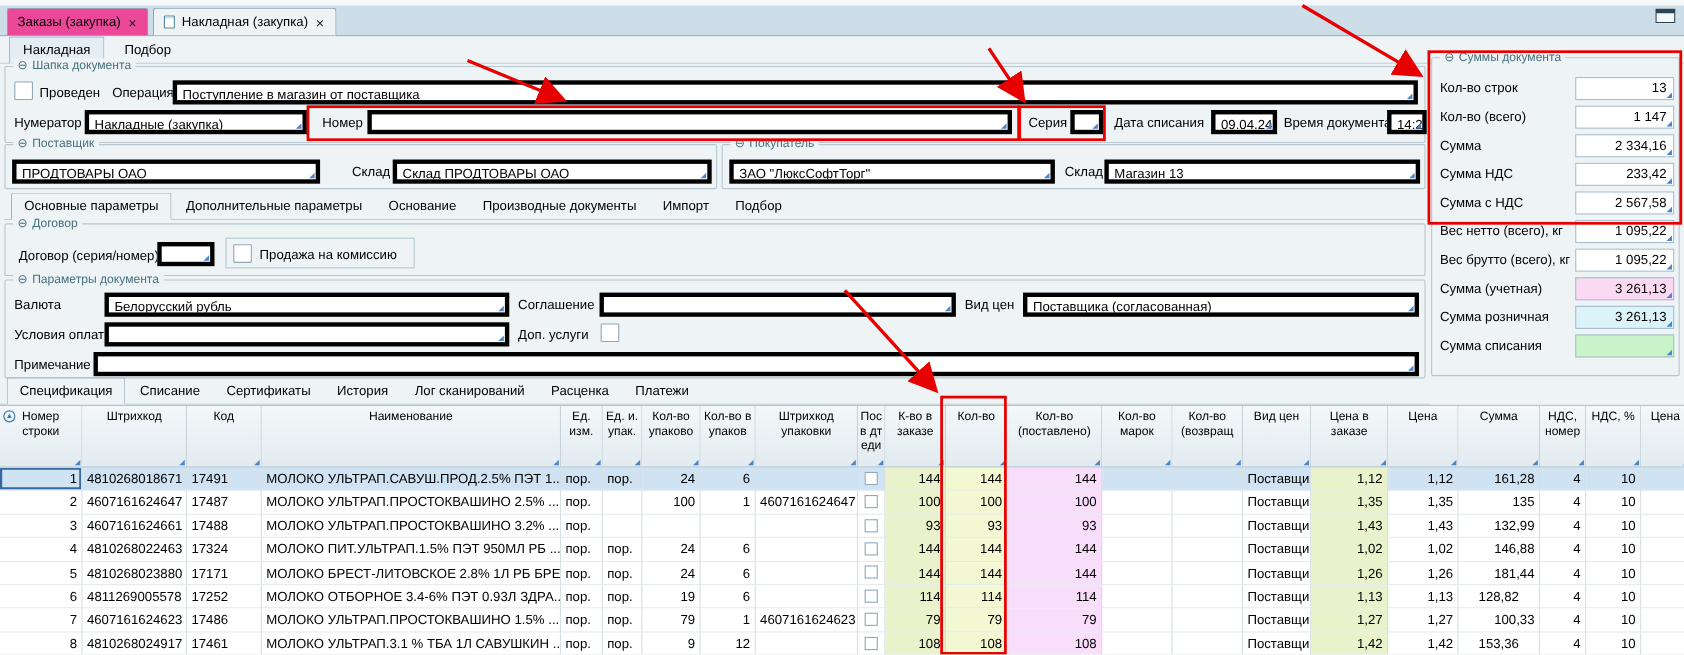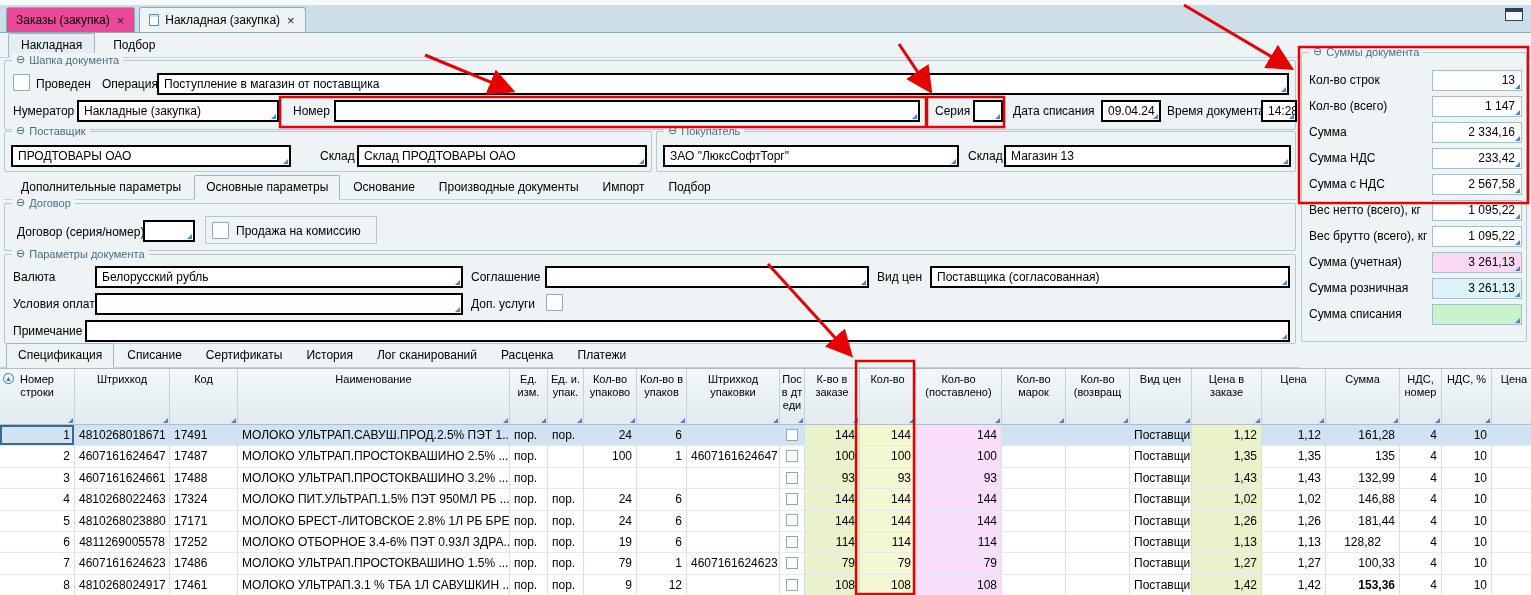--- a/index.html
+++ b/index.html
@@ -46,21 +46,21 @@
   
   .gb { position:absolute; border:1px solid #b6c7d0; border-radius:2px; background:#eef3f5; }
   .gb-title {
     position:absolute; top:-8px; left:7px; background:#eef3f5; padding:0 4px;
     color:#47707f; font-size:11px; white-space:nowrap; display:flex; gap:4px; align-items:center;
   }
   .collapse { color:#47707f; font-size:11px; cursor:pointer; }
 
   .lbl { position:absolute; white-space:nowrap; }
   .fld {
-    position:absolute; height:22px; background:#fff; border:2px solid #000000;
+    position:absolute; height:22px; background:#fff; border:4px solid #000000;
     padding:2px 5px 0; white-space:nowrap; overflow:hidden; cursor:text;
   }
   .fld::after {
     content:""; position:absolute; right:1px; bottom:1px;
     border-style:solid; border-width:0 0 5px 5px;
     border-color:transparent transparent #4a86c8 transparent;
   }
   .fld.num { text-align:right; }
   .cb {
     position:absolute; width:17px; height:17px; background:#fff;
@@ -193,22 +193,22 @@
     <div class="gb-title">
       <span class="collapse">⊖</span>
       <span>Покупатель</span>
     </div>
     <div class="fld" style="left:6px;top:13px;width:296px">ЗАО "ЛюксСофтТорг"</div>
     <span class="lbl" style="left:311px;top:17px">Склад</span>
     <div class="fld" style="left:347px;top:13px;width:287px">Магазин 13</div>
   </div>
 
   <div class="flat-tabs" id="param-tabs" style="left:4px;top:175px;width:1292px;height:25px">
+      <div class="flat-tab active">Основные параметры</div>
       <div class="flat-tab">Дополнительные параметры</div>
-      <div class="flat-tab active">Основные параметры</div>
       <div class="flat-tab">Основание</div>
       <div class="flat-tab">Производные документы</div>
       <div class="flat-tab">Импорт</div>
       <div class="flat-tab">Подбор</div>
     </div>
 
   <div class="gb" style="left:4px;top:203px;width:1292px;height:48px">
     <div class="gb-title">
       <span class="collapse">⊖</span>
       <span>Договор</span>
@@ -566,21 +566,21 @@
           <div class="tc" style="width: 93px; text-align: left;"></div>
           <div class="tc" style="width: 25px; text-align: center;"><span class="tcb"></span></div>
           <div class="tc" style="width: 55px; text-align: right; background: rgb(233, 242, 203);">108</div>
           <div class="tc" style="width: 56px; text-align: right; background: rgb(244, 248, 210);">108</div>
           <div class="tc" style="width: 86px; text-align: right; background: rgb(248, 222, 250);">108</div>
           <div class="tc" style="width: 64px; text-align: right;"></div>
           <div class="tc" style="width: 64px; text-align: right;"></div>
           <div class="tc" style="width: 62px; text-align: left;">Поставщи...</div>
           <div class="tc" style="width: 70px; text-align: right; background: rgb(233, 242, 203);">1,42</div>
           <div class="tc" style="width: 64px; text-align: right;">1,42</div>
-          <div class="tc" style="width: 74px; text-align: right; font-weight: bold;">153,36</div>
+          <div class="tc" style="width: 74px; text-align: center;">153,36</div>
           <div class="tc" style="width: 42px; text-align: right;">4</div>
           <div class="tc" style="width: 50px; text-align: right;">10</div>
           <div class="tc" style="width: 45px; text-align: right;"></div>
         </div>
       </div>
   </div>
 
   <svg id="annotations" width="1531" height="595">
     <defs>
       <marker id="ah" markerWidth="9" markerHeight="9" refX="7" refY="4.5" orient="auto">

